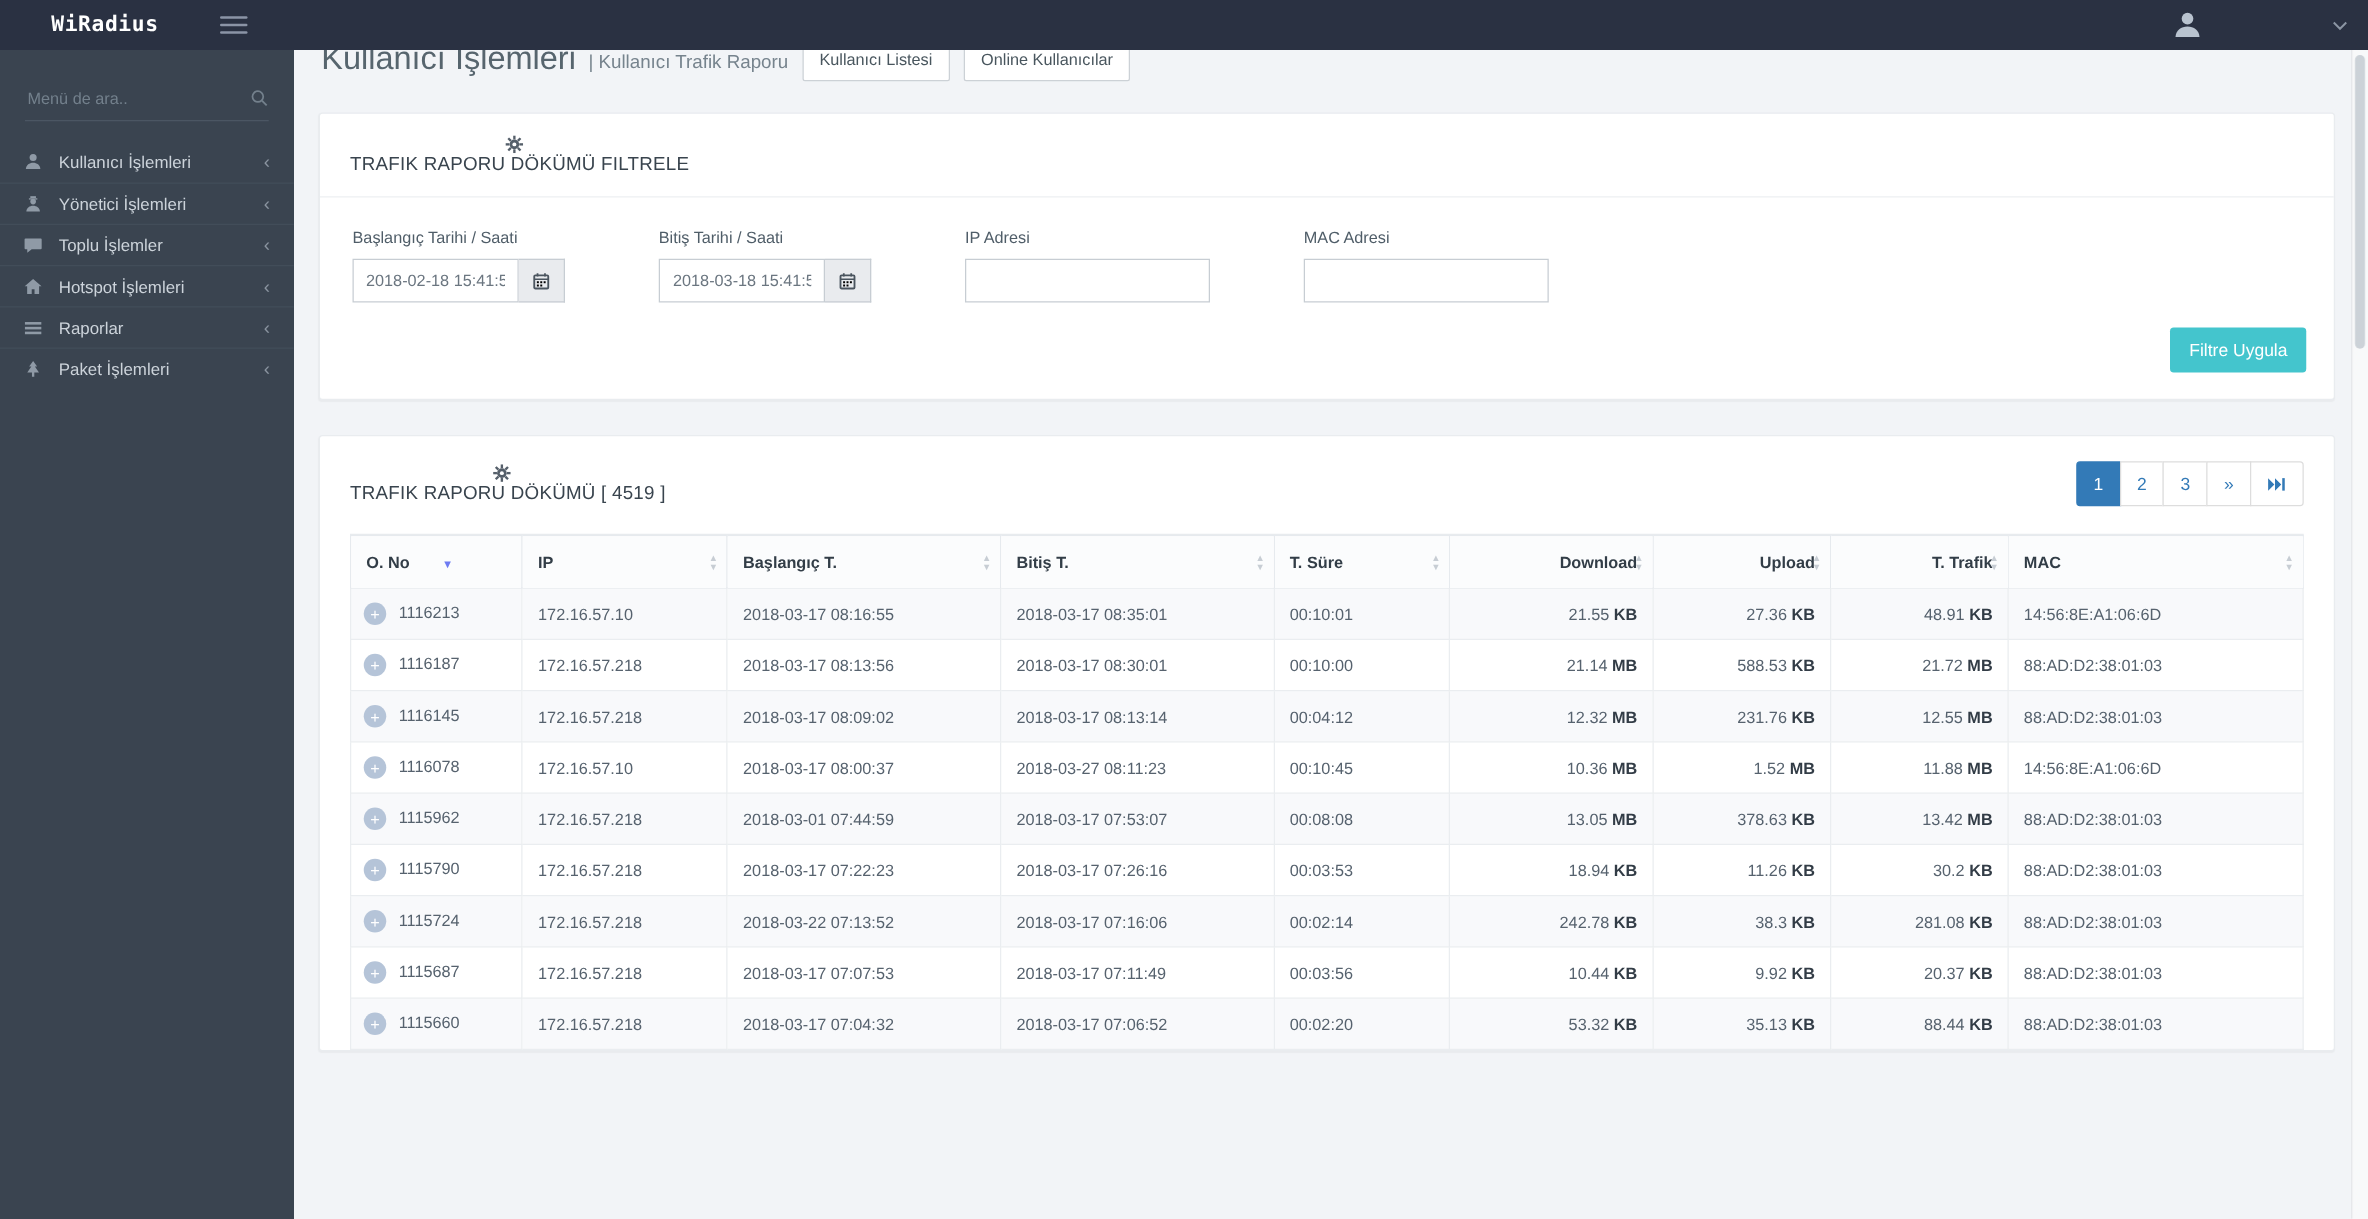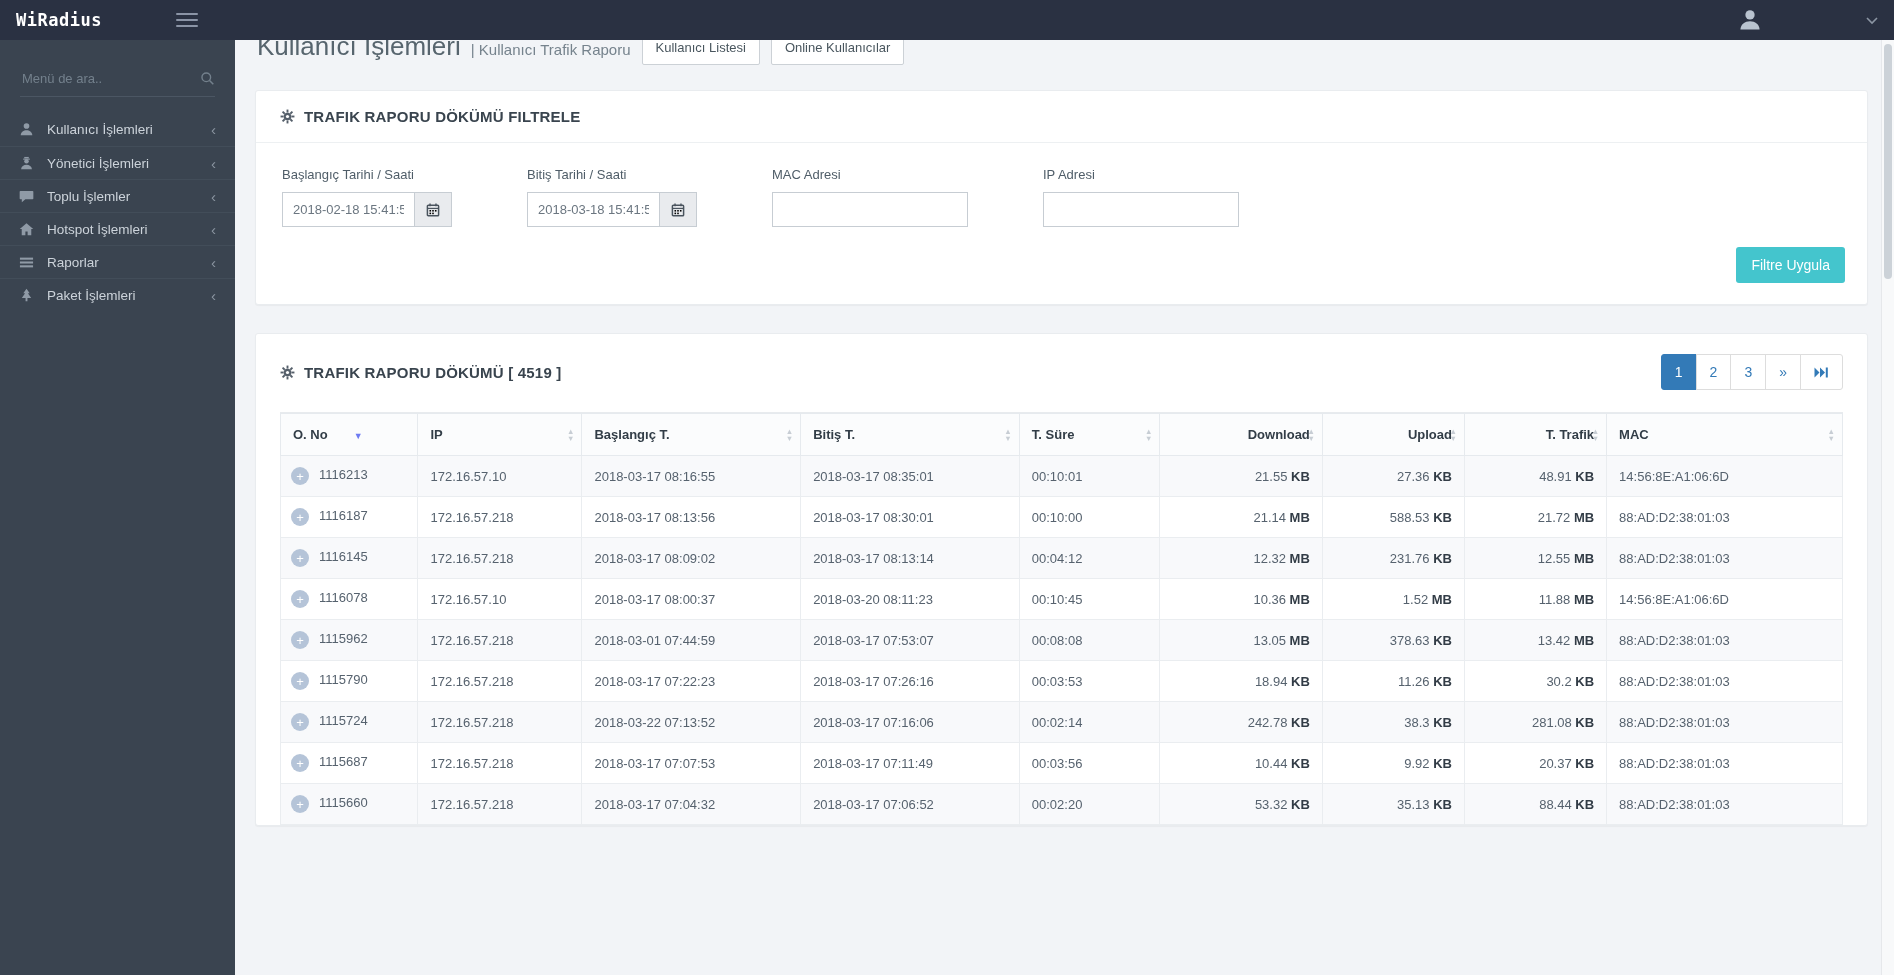--- a/index.html
+++ b/index.html
@@ -10,21 +10,21 @@
     background:#f2f4f7; color:#56626e; font-size:13px;
   }
   svg.ic { display:inline-block; vertical-align:middle; }
 
   
   .topbar {
     position:fixed; top:0; left:0; right:0; height:40px;
     background:#2a3142; z-index:20; display:flex; align-items:center;
   }
   .logo {
-    width:170px; padding-left:16px; color:#ffffff;
+    width:170px; padding-left:41px; color:#ffffff;
     font-family:"DejaVu Sans Mono", monospace; font-weight:bold;
     font-size:17px; letter-spacing:.5px;
   }
   .hamburger { width:22px; cursor:pointer; margin-left:6px; }
   .hamburger span { display:block; height:2px; background:#8b94a6; margin:4px 0; border-radius:1px; }
   .topbar-right { margin-left:auto; display:flex; align-items:center; }
   .user-icon { cursor:pointer; margin-right:104px; }
   .user-icon svg { width:24px; height:24px; fill:#b9c3cf; }
   .top-chev { cursor:pointer; margin-right:16px; }
   .top-chev svg { width:12px; height:8px; stroke:#8b95a3; stroke-width:1.6; fill:none; }
@@ -62,21 +62,21 @@
   .head-btn {
     background:#fff; border:1px solid #ccd1d6; color:#49565e; font-family:inherit;
     font-size:13px; padding:9px 13px; border-radius:2px; margin-left:11px; cursor:pointer; margin-top:2px;
   }
 
   .card {
     background:#fff; border:1px solid #e9ecef; border-radius:3px;
     box-shadow:0 1px 1px rgba(0,0,0,.04); margin-bottom:28px;
   }
   .card-head { display:flex; align-items:center; padding:17px 24px; }
-  .card-title { font-size:15px; font-weight:bold; color:#39444e; letter-spacing:.2px; display:flex; align-items:center; }
+  .card-title { font-size:15px; font-weight:normal; color:#39444e; letter-spacing:.2px; display:flex; align-items:center;flex-direction:column; }
   .card-title svg { width:15px; height:15px; color:#555f6a; margin-right:9px; }
   .card-filter .card-head { border-bottom:1px solid #edf0f2; }
 
   .filter-body { display:flex; padding:24px 24px 4px 26px; }
   .form-group { margin-right:75px; }
   .form-group > label { display:block; font-size:13px; color:#4f5d68; margin-bottom:10px; }
   .input-row { display:flex; }
   .input-row input {
     height:35px; border:1px solid #c7cdd3; padding:0 10px; font-size:13px;
     color:#6b7680; outline:none; background:#fff; font-family:inherit;
@@ -320,27 +320,27 @@
           <div class="input-row">
             <input class="dt-input" type="text" value="2018-03-18 15:41:55" style="">
             <span class="addon">
               <svg class="ic">
                 <use href="#icon-calendar" xlink:href="#icon-calendar"></use>
               </svg>
             </span>
           </div>
         </div>
         <div class="form-group">
-          <label>MAC Adresi</label>
+          <label>IP Adresi</label>
           <div class="input-row">
             <input class="txt-input" type="text" style="">
           </div>
         </div>
         <div class="form-group">
-          <label>IP Adresi</label>
+          <label>MAC Adresi</label>
           <div class="input-row">
             <input class="txt-input" type="text" style="">
           </div>
         </div>
       </div>
     <div class="filter-foot">
       <button class="apply-btn">Filtre Uygula</button>
     </div>
   </div>
 
@@ -446,21 +446,21 @@
               <td>00:04:12</td>
               <td class="num">12.32 <b>MB</b></td>
               <td class="num">231.76 <b>KB</b></td>
               <td class="num">12.55 <b>MB</b></td>
               <td>88:AD:D2:38:01:03</td>
             </tr>
             <tr>
               <td class="first"><span class="plus-badge">+</span>1116078</td>
               <td>172.16.57.10</td>
               <td>2018-03-17 08:00:37</td>
-              <td>2018-03-20 08:11:23</td>
+              <td>2018-03-27 08:11:23</td>
               <td>00:10:45</td>
               <td class="num">10.36 <b>MB</b></td>
               <td class="num">1.52 <b>MB</b></td>
               <td class="num">11.88 <b>MB</b></td>
               <td>14:56:8E:A1:06:6D</td>
             </tr>
             <tr>
               <td class="first"><span class="plus-badge">+</span>1115962</td>
               <td>172.16.57.218</td>
               <td>2018-03-01 07:44:59</td>

